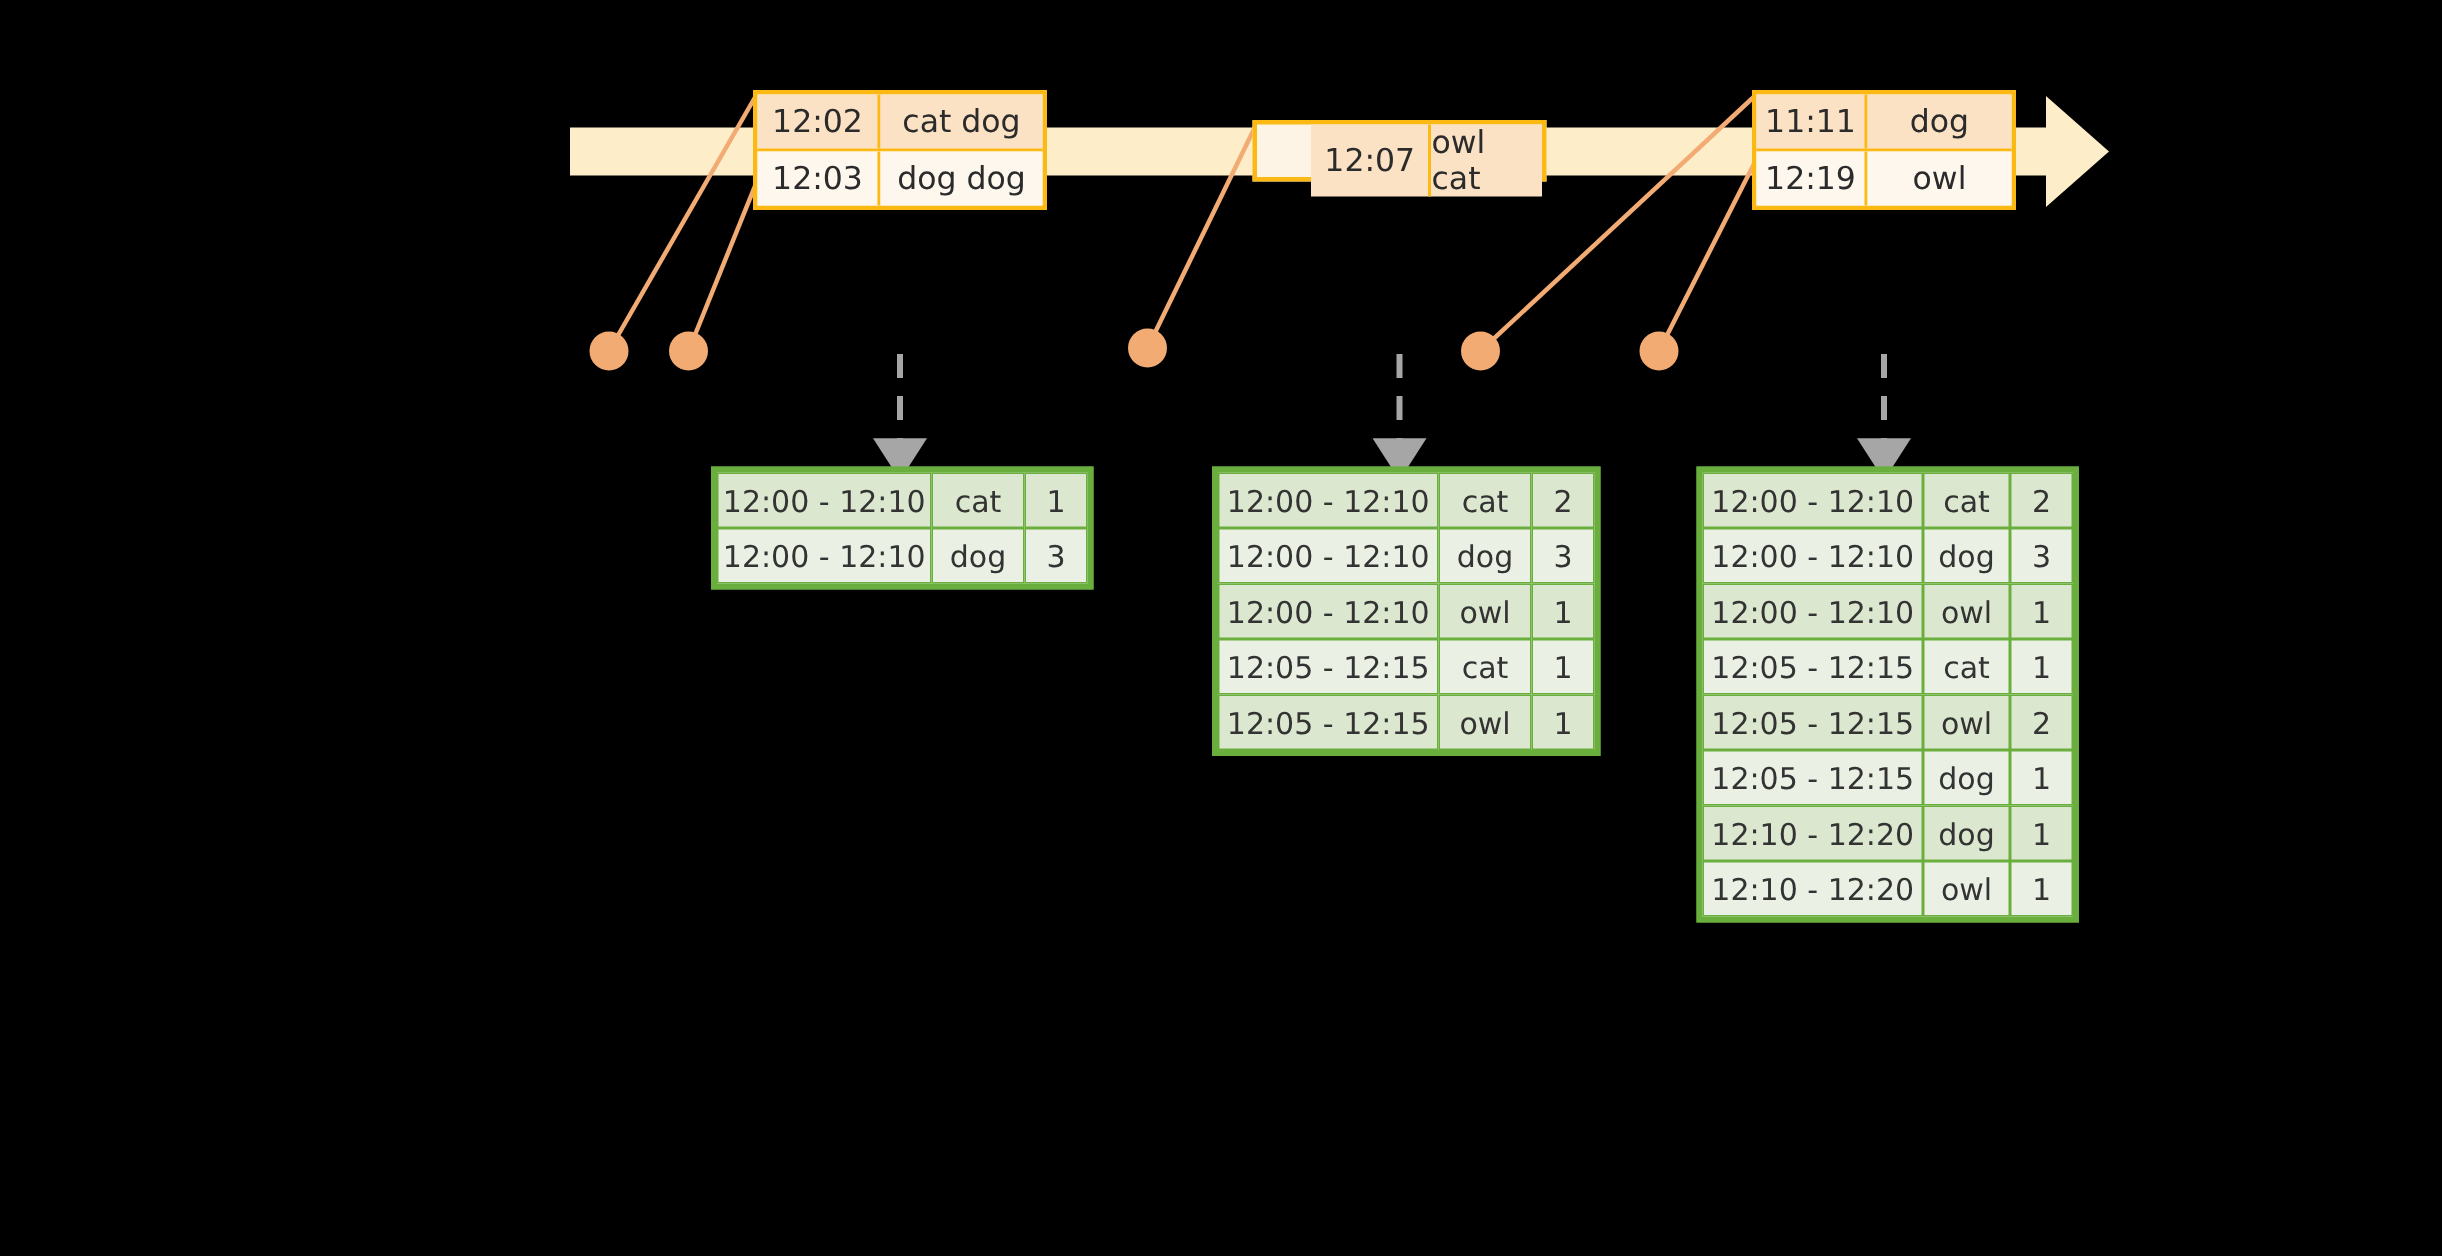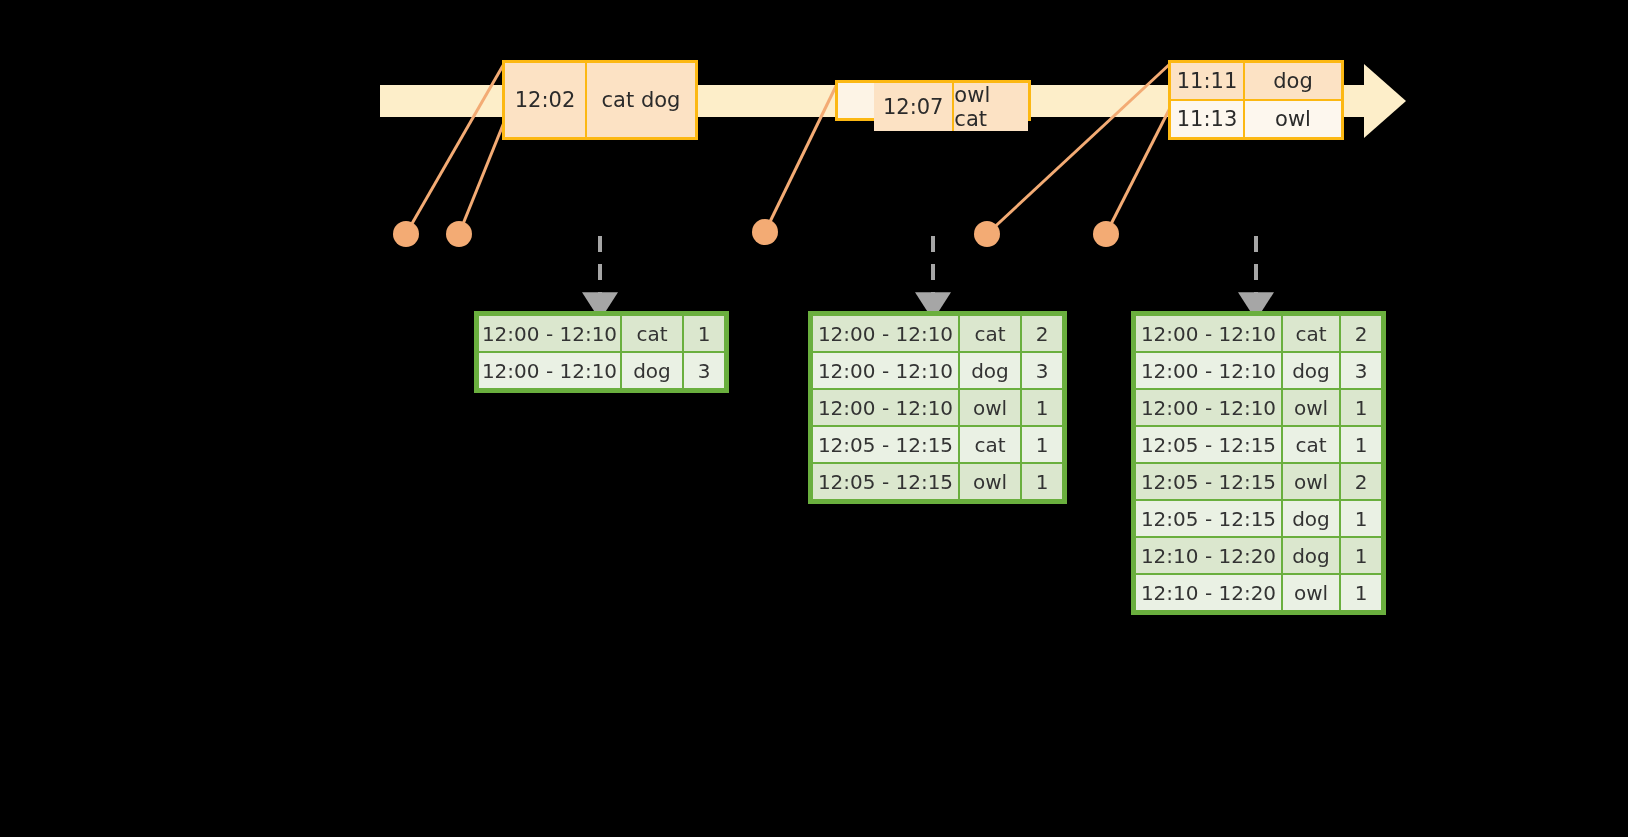--- a/index.html
+++ b/index.html
@@ -125,34 +125,38 @@
         <line x1="933" y1="236" x2="933" y2="305" stroke="#a6a6a6" stroke-width="4" stroke-dasharray="16 12" marker-end="url(#grayhead)"></line>
         <line x1="1256" y1="236" x2="1256" y2="305" stroke="#a6a6a6" stroke-width="4" stroke-dasharray="16 12" marker-end="url(#grayhead)"></line>
       </g>
   </svg>
 
   <div class="event-box" id="evbox-1">
       <div class="event-row shade">
         <div class="ev-cell ev-time">12:02</div>
         <div class="ev-cell ev-val">cat dog</div>
       </div>
+      <div class="event-row">
+        <div class="ev-cell ev-time">12:03</div>
+        <div class="ev-cell ev-val">dog dog</div>
+      </div>
     </div>
   <div class="event-box" id="evbox-2">
       <div class="event-row shade">
         <div class="ev-cell ev-time">12:07</div>
         <div class="ev-cell ev-val">owl cat</div>
       </div>
     </div>
   <div class="event-box" id="evbox-3">
       <div class="event-row shade">
         <div class="ev-cell ev-time">11:11</div>
         <div class="ev-cell ev-val">dog</div>
       </div>
       <div class="event-row">
-        <div class="ev-cell ev-time">11:13</div>
+        <div class="ev-cell ev-time">12:19</div>
         <div class="ev-cell ev-val">owl</div>
       </div>
     </div>
 
   <div class="agg-table" id="tbl-1">
       <div class="agg-row alt">
         <div class="agg-cell c-window">12:00 - 12:10</div>
         <div class="agg-cell c-key">cat</div>
         <div class="agg-cell c-count">1</div>
       </div>

